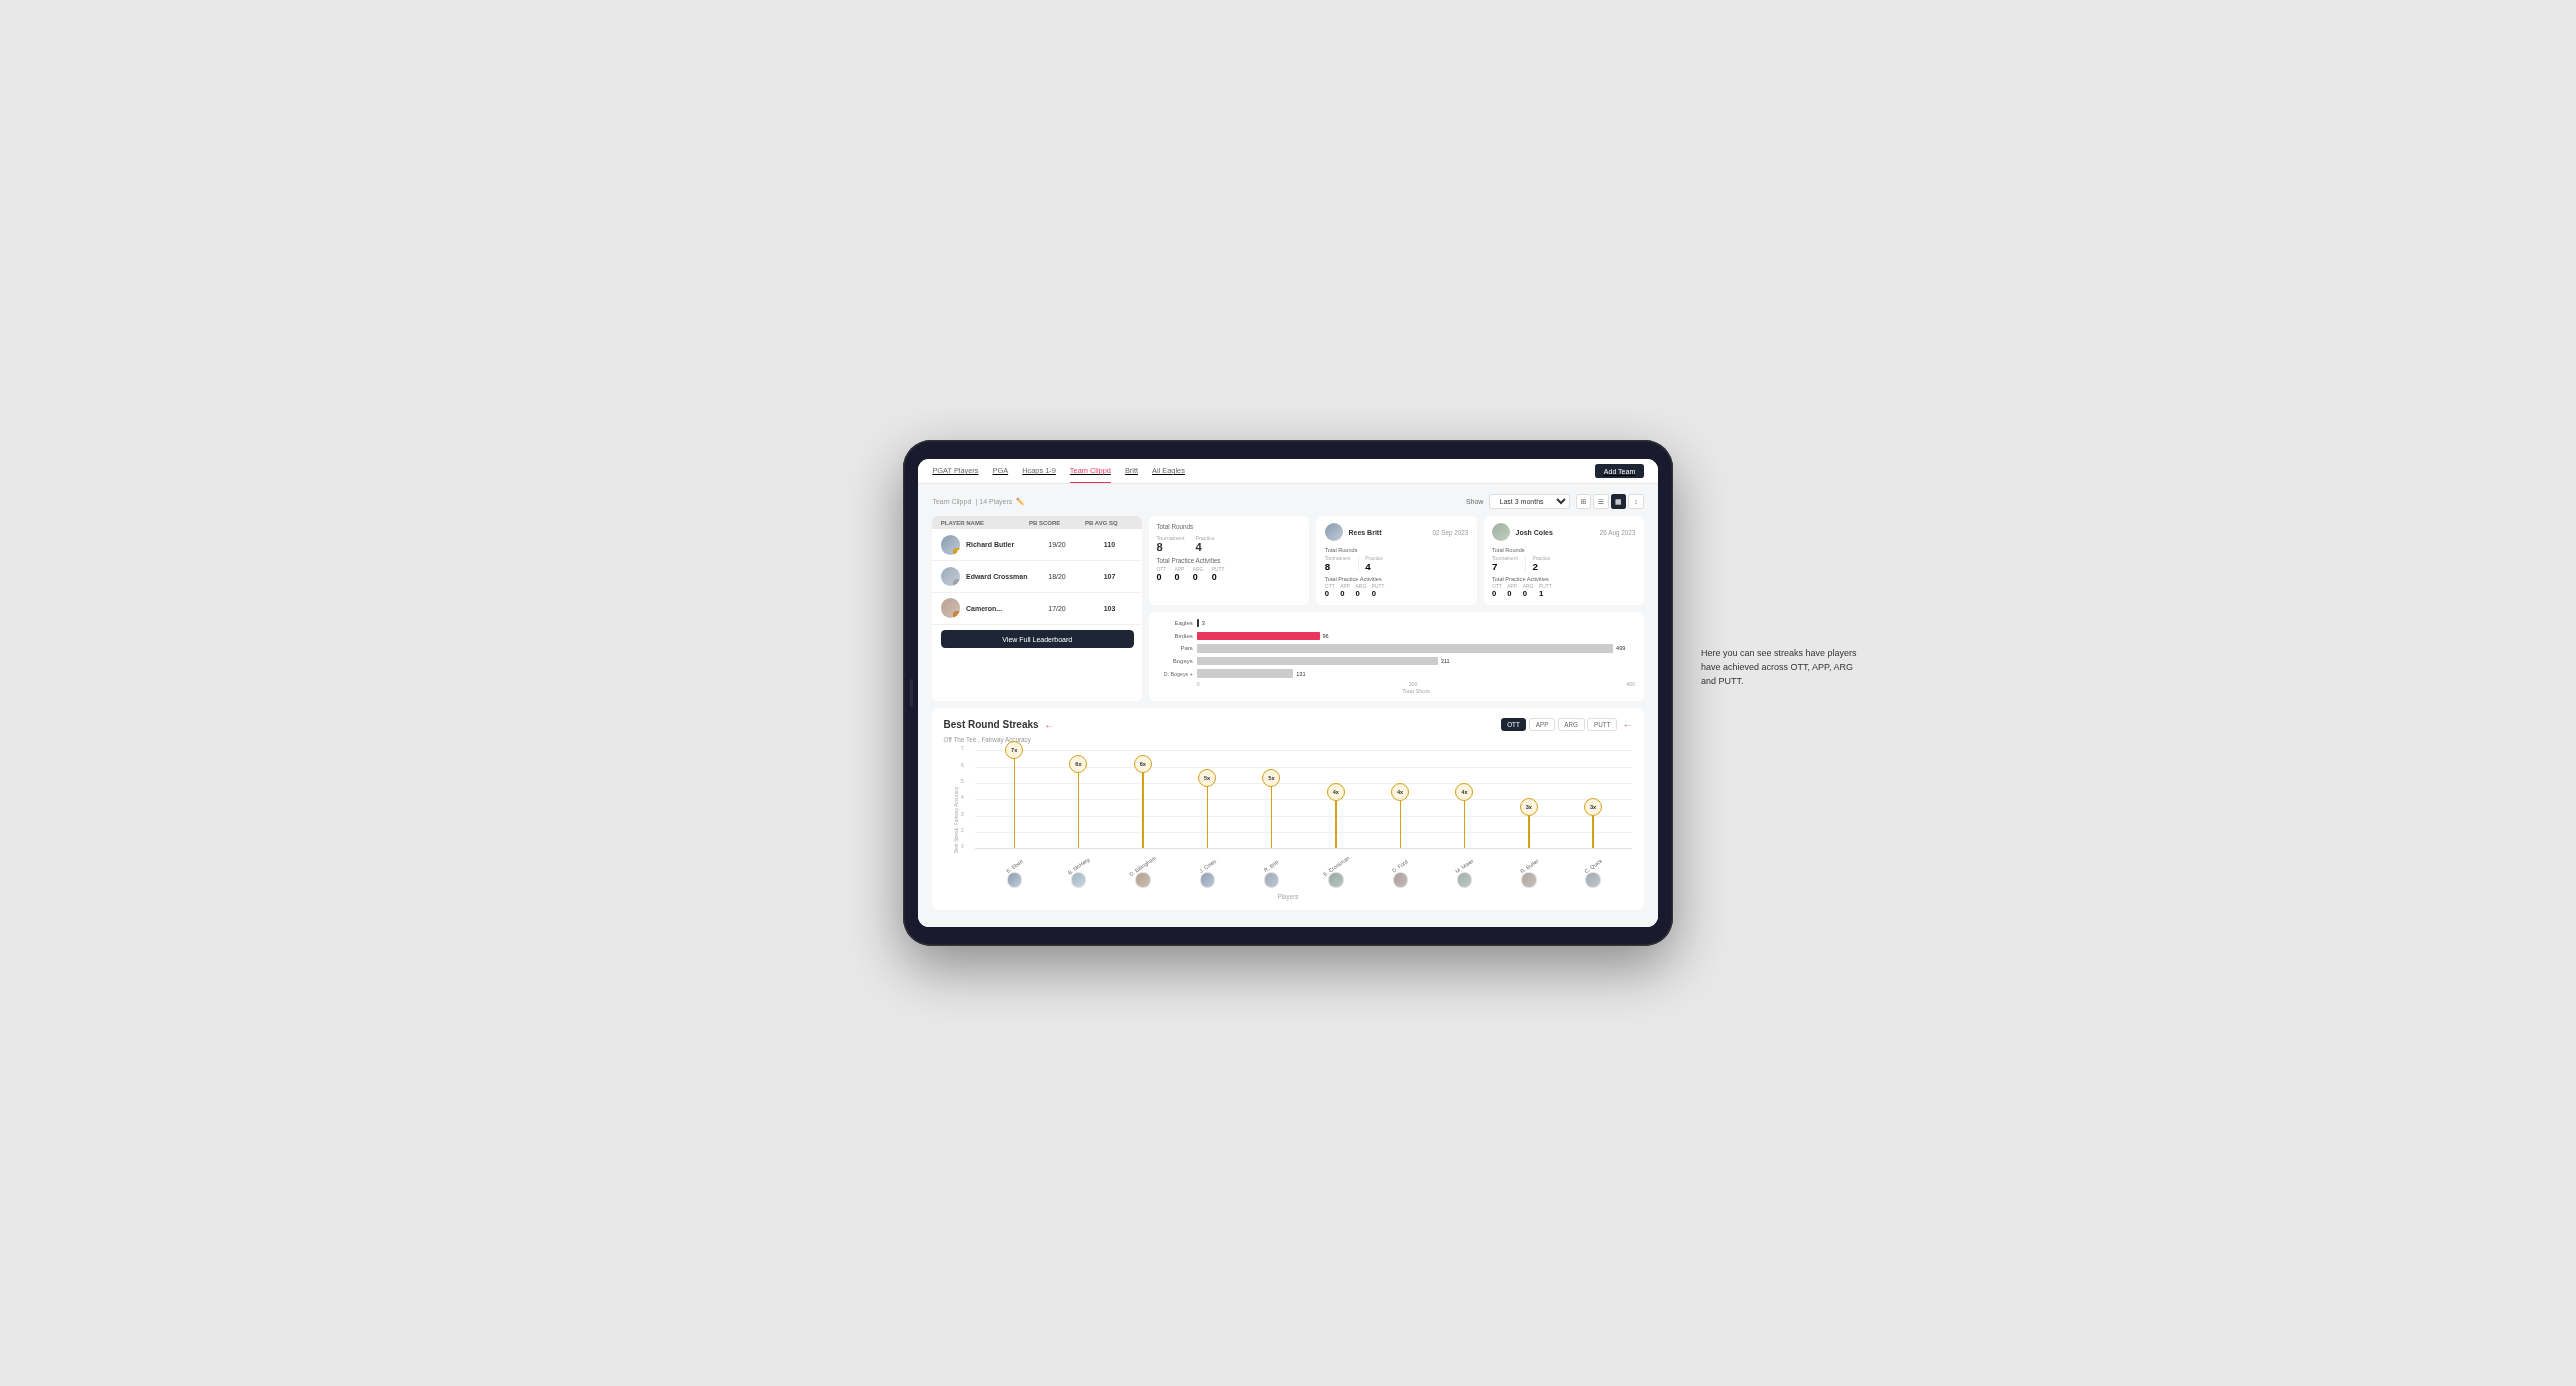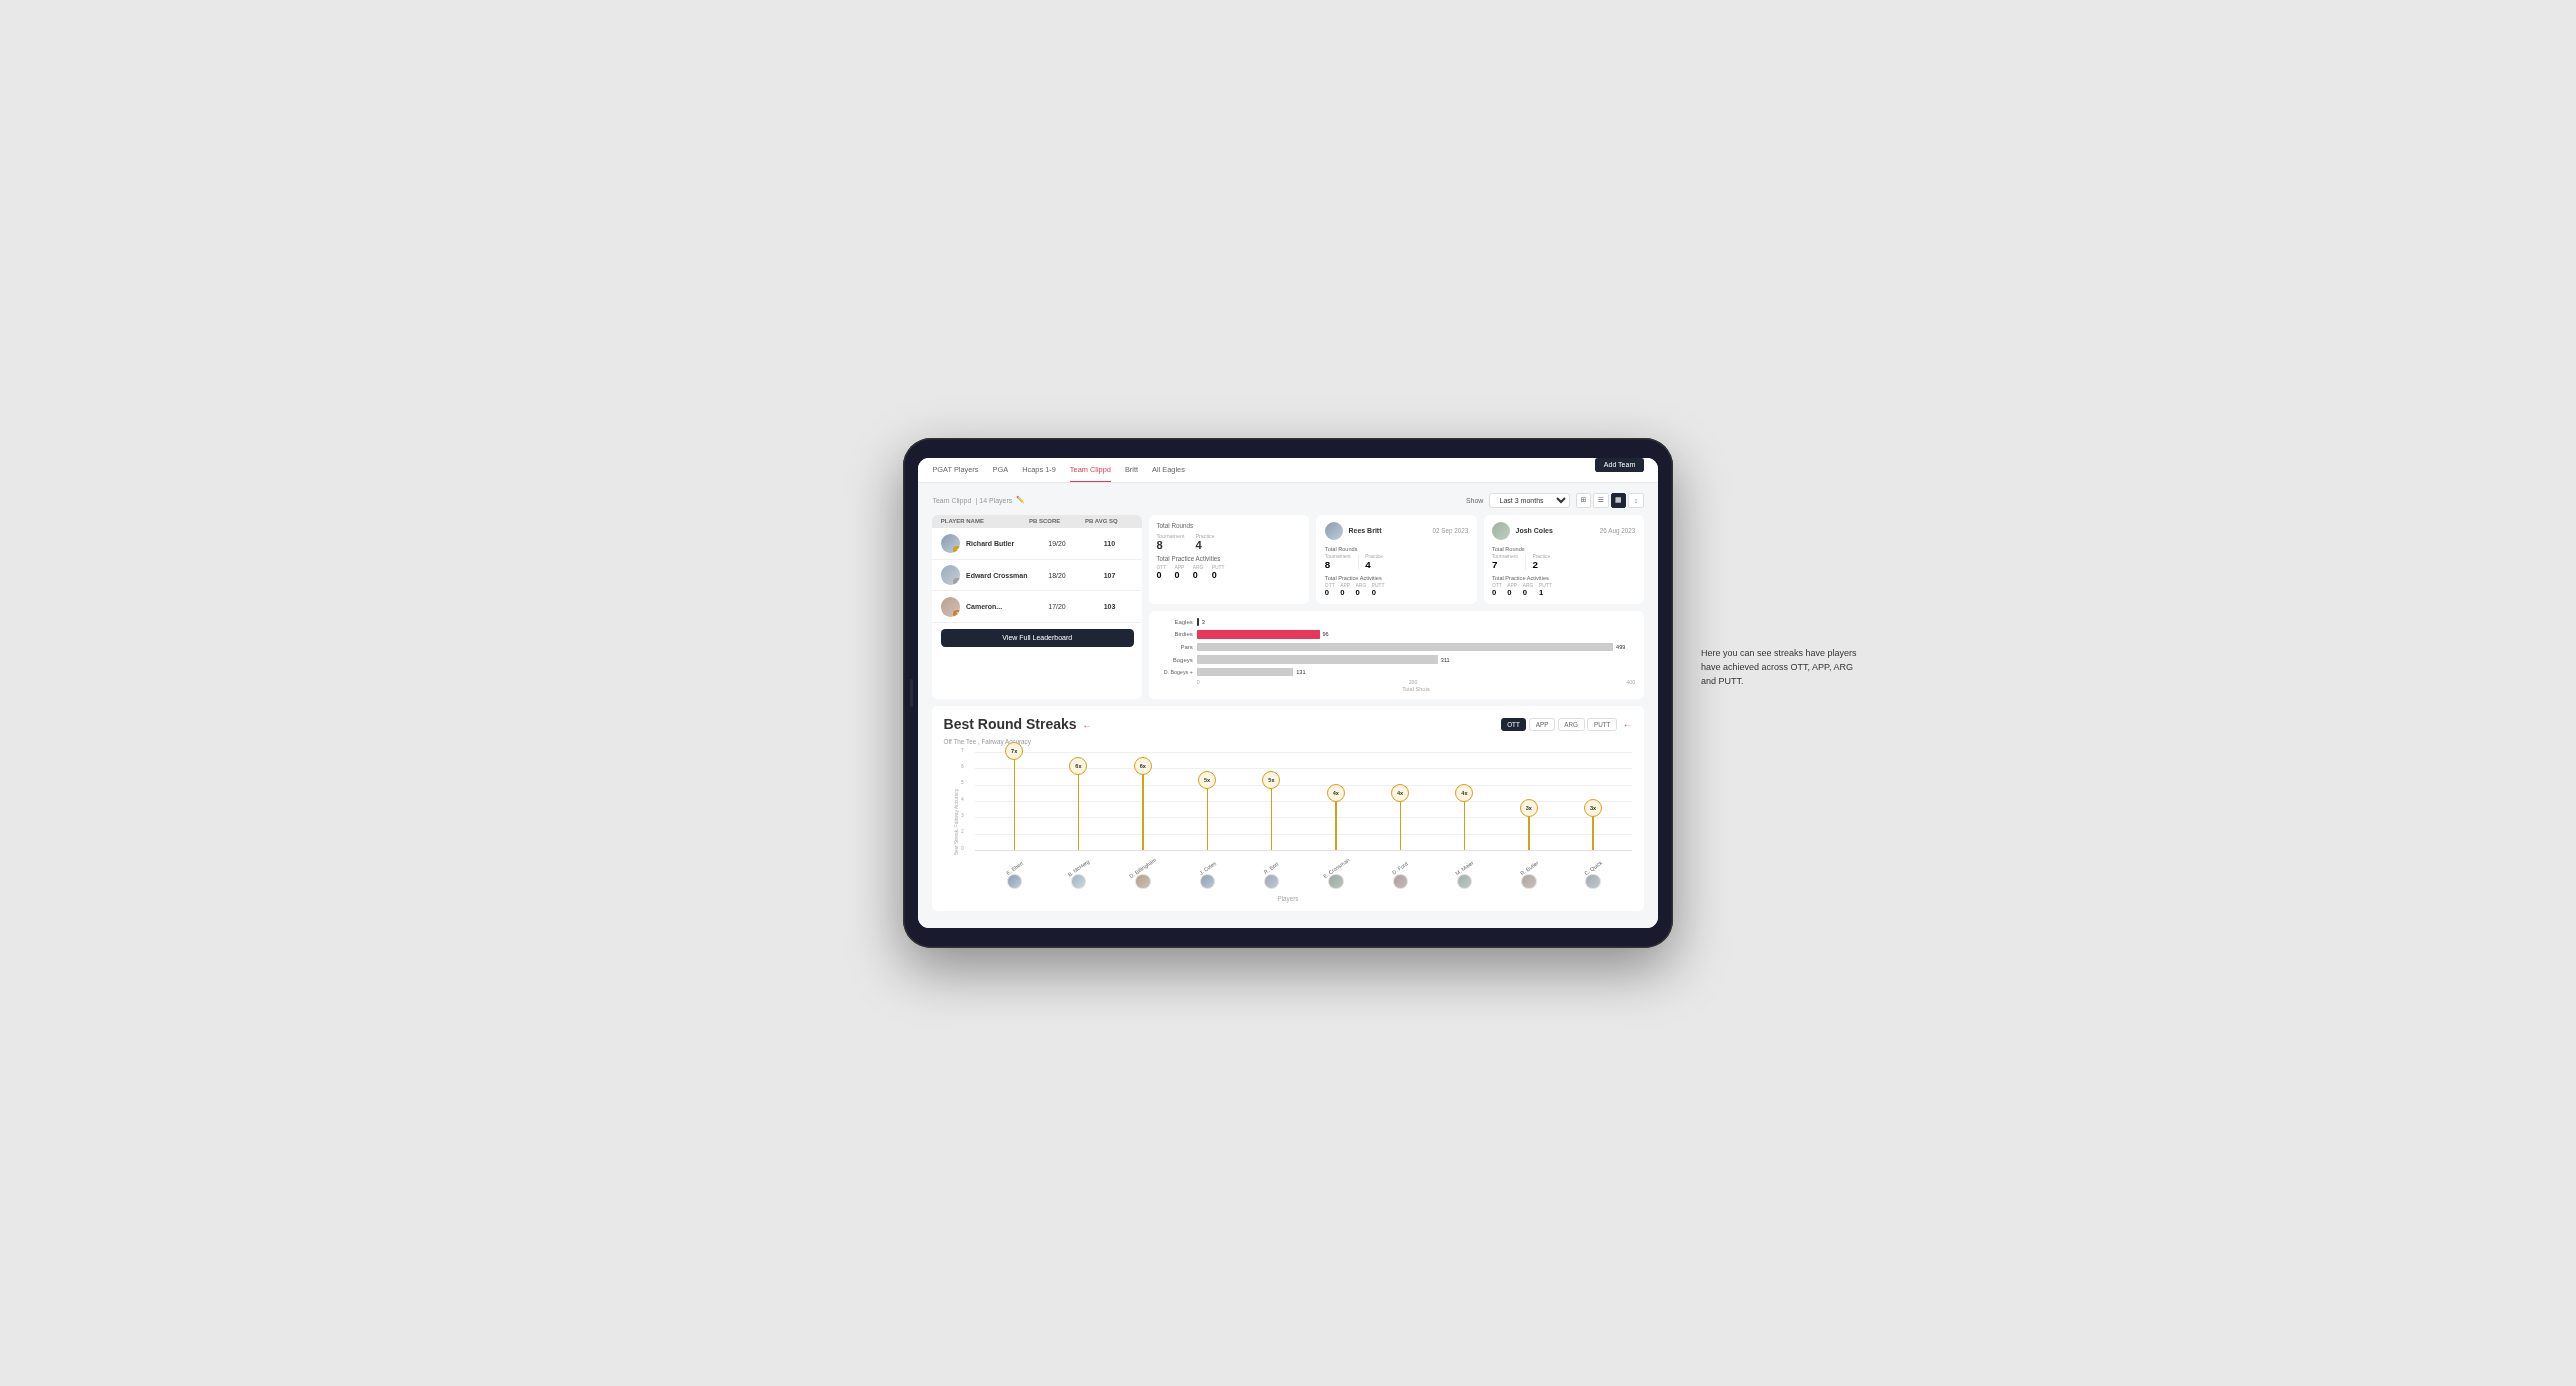--- a/index.html
+++ b/index.html
@@ -79,24 +79,25 @@
       justify-content: center;
       font-size: 7px;
       color: #fff;
     }
 
     
     .sub-nav {
       background: #fff;
       border-bottom: 0.7px solid #e8e8e8;
       display: flex;
-      align-items: flex-start;
+      align-items: center;
       padding: 0 14px;
       height: 25px;
       justify-content: space-between;
+      text-decoration: underline;
     }
     .sub-nav-links {
       display: flex;
       gap: 14px;
       align-items: center;
       height: 100%;
     }
     .sub-nav-link {
       font-size: 7.4px;
       color: #666;
@@ -380,21 +381,21 @@
       padding: 9.8px 11.2px;
       margin-bottom: 7px;
     }
     .streaks-header {
       display: flex;
       align-items: center;
       justify-content: space-between;
       margin-bottom: 5.6px;
     }
     .streaks-title {
-      font-size: 14px;
+      font-size: 10px;
       font-weight: 600;
       color: #333;
     }
     .streaks-filters {
       display: flex;
       gap: 2.8px;
     }
     .filter-btn {
       padding: 2.1px 5.6px;
       border: 0.7px solid #ddd;

